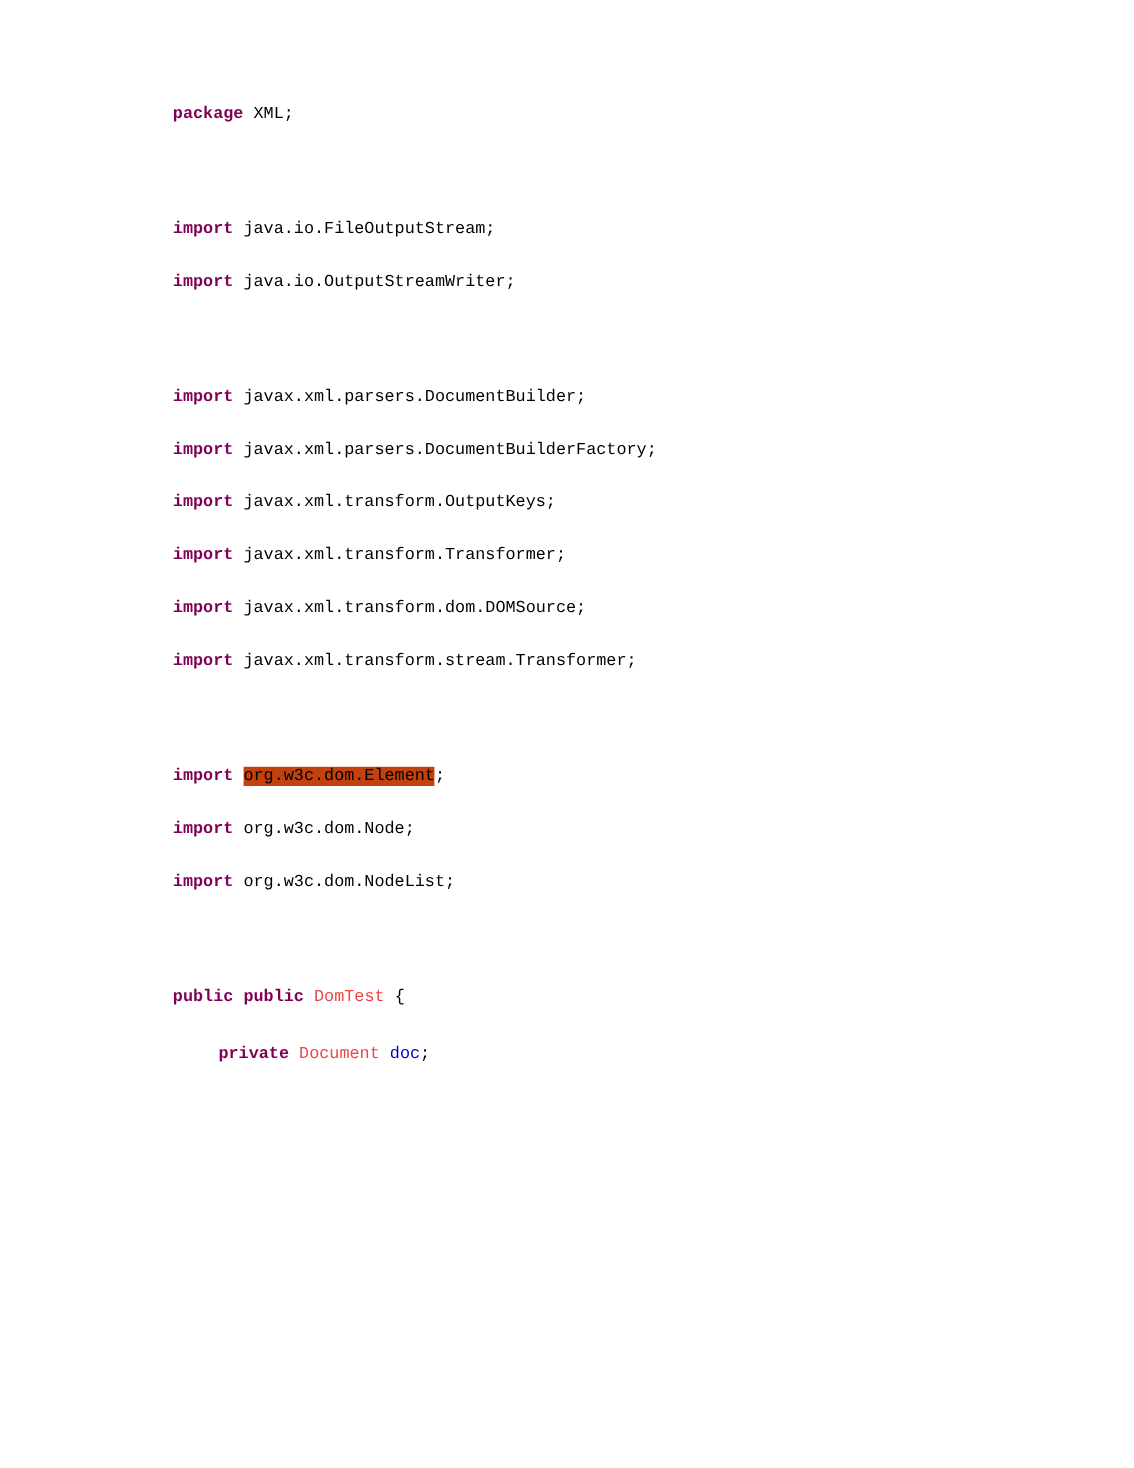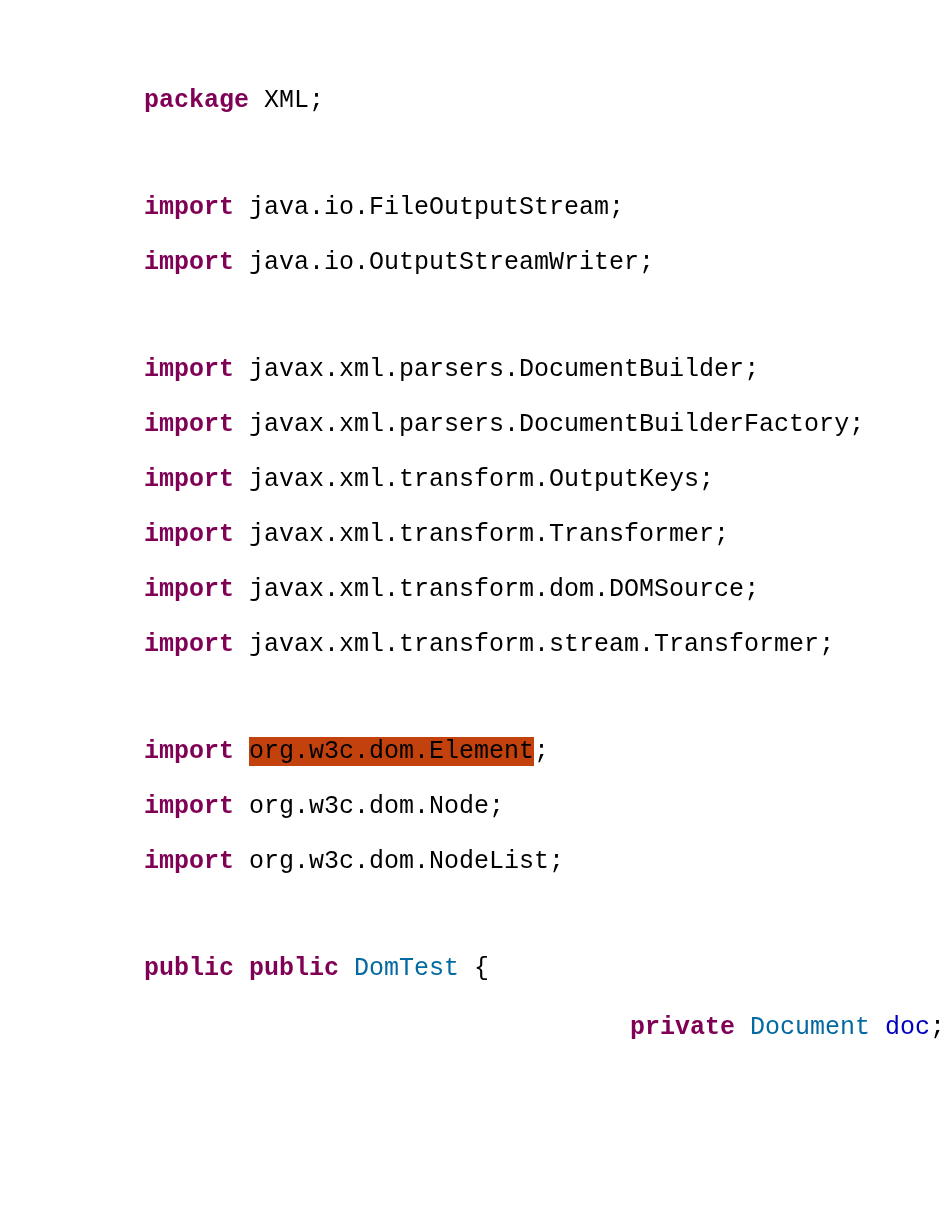--- a/index.html
+++ b/index.html
@@ -6,41 +6,41 @@
     margin: 0;
     padding: 0;
     width: 945px;
     height: 1223px;
     background: #ffffff;
     font-family: Consolas, "Courier New", monospace;
   }
   .page {
     box-sizing: border-box;
     padding: 88px 0 0 144px;
-    font-size: 25px;
+    font-size: 14px;
     line-height: 1.0;
     color: #000000;
   }
   .line {
     margin: 0 0 30px 0;
     white-space: pre;
   }
   .blank {
     height: 52px;
   }
   .blank-small {
     height: 4px;
   }
   .kw  { color: #7f0055; font-weight: bold; }   
   .pkg { color: #000000; }                      
   .sc  { color: #000000; }                      
-  .typ { color: #0369a1; }                      
+  .typ { color: #ef4444; }                      
   .fld { color: #0000c0; }                      
   .hl  { background: #c2410c; }                 
-  .indent1 { padding-left: 38px; text-align: right; }
+  .indent1 { padding-left: 38px; }
 </style>
 </head>
 <body>
 
 <div class="page">
 
   <div class="line"><span class="kw">package</span><span> </span><span class="pkg">XML</span><span class="sc">;</span></div>
 
   <div class="blank"></div>
 

